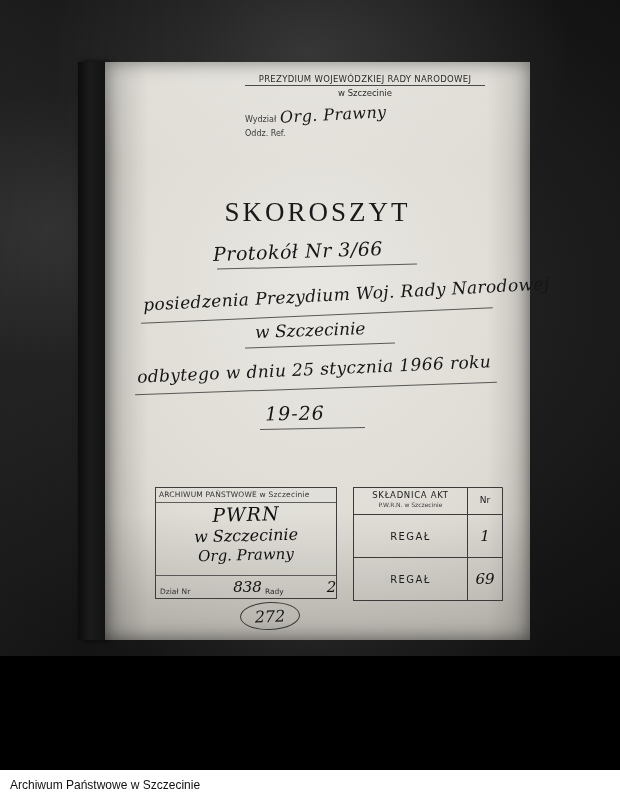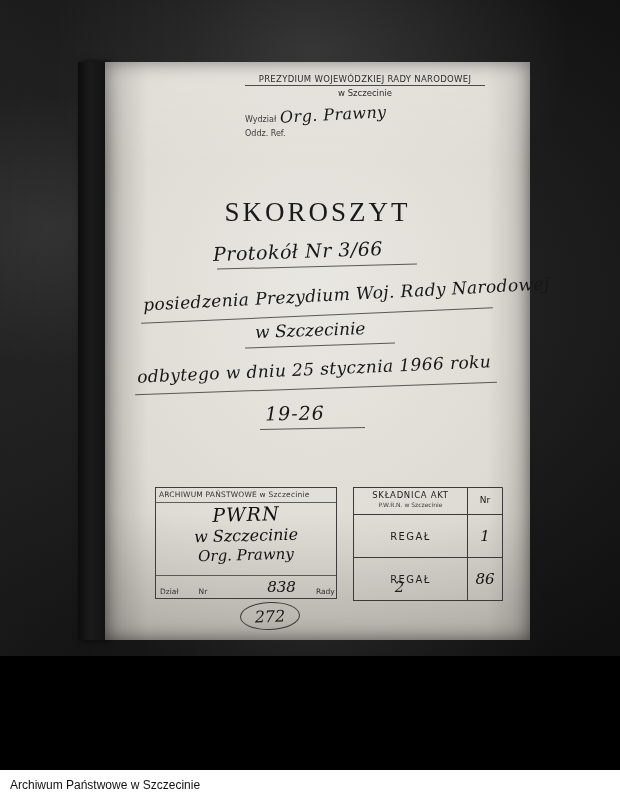--- a/index.html
+++ b/index.html
@@ -212,21 +212,21 @@
     position: absolute;
     left: 0; bottom: 2px;
     width: 100%;
     display: flex;
     align-items: flex-end;
     font-size: 7.5px;
     font-family: "DejaVu Sans", sans-serif;
     color: #333;
     padding: 0 4px;
     box-sizing: border-box;
-    gap: 20px;
+    gap: 3px;
   }
   .sl-num {
     font-family: "DejaVu Serif", serif;
     font-style: italic;
     font-size: 15px;
     color: #111;
     margin-left: 40px;
   }
   .sl-div {
     position: absolute;
@@ -424,21 +424,21 @@
             <div class="sr-sub">P.W.R.N. w Szczecinie</div>
           </div>
           <div class="sr-head-right">Nr</div>
         </div>
         <div class="sr-row">
           <div class="sr-label">REGAŁ</div>
           <div class="sr-val">1</div>
         </div>
         <div class="sr-row">
           <div class="sr-label">REGAŁ</div>
-          <div class="sr-val">86</div>
+          <div class="sr-val">69</div>
         </div>
       </div>
 
     </div>
   </div>
 
   <div class="caption-bar">
     <span class="caption-text">Archiwum Państwowe w Szczecinie</span>
   </div>
 

